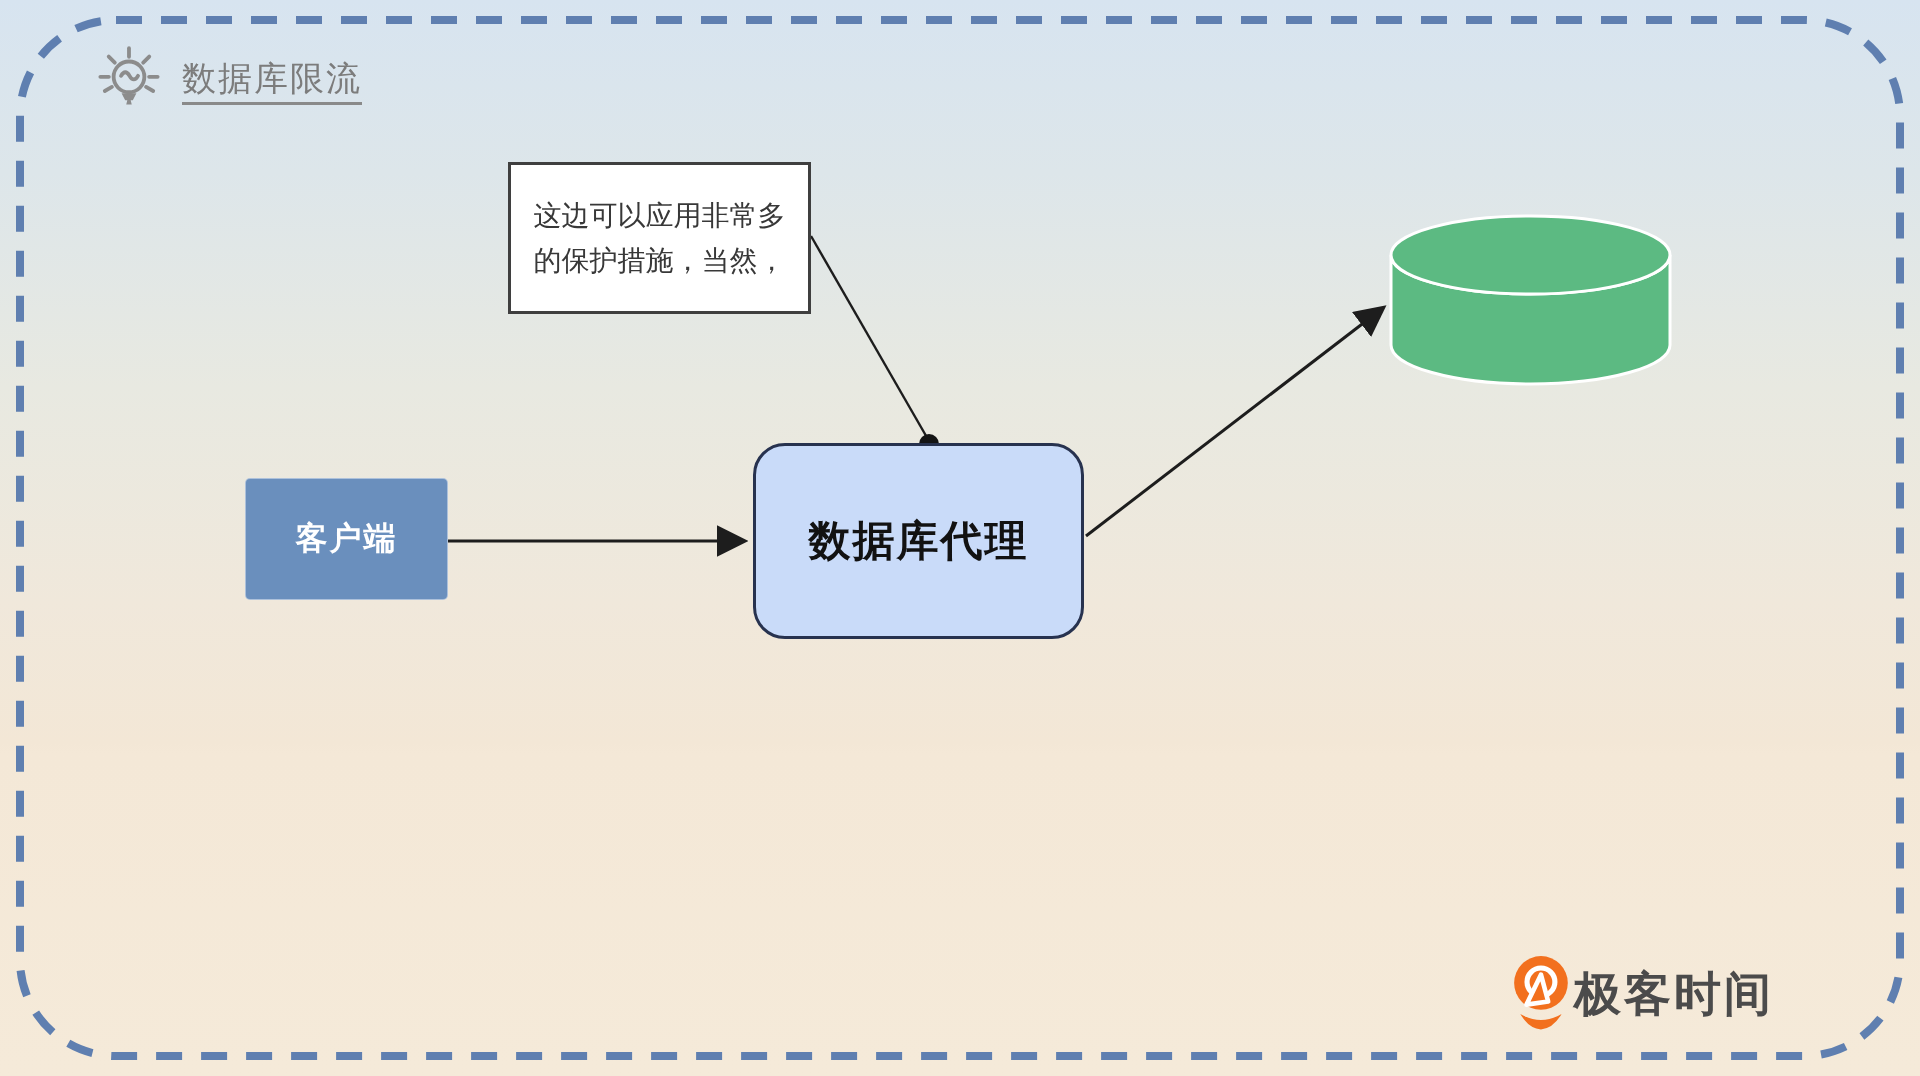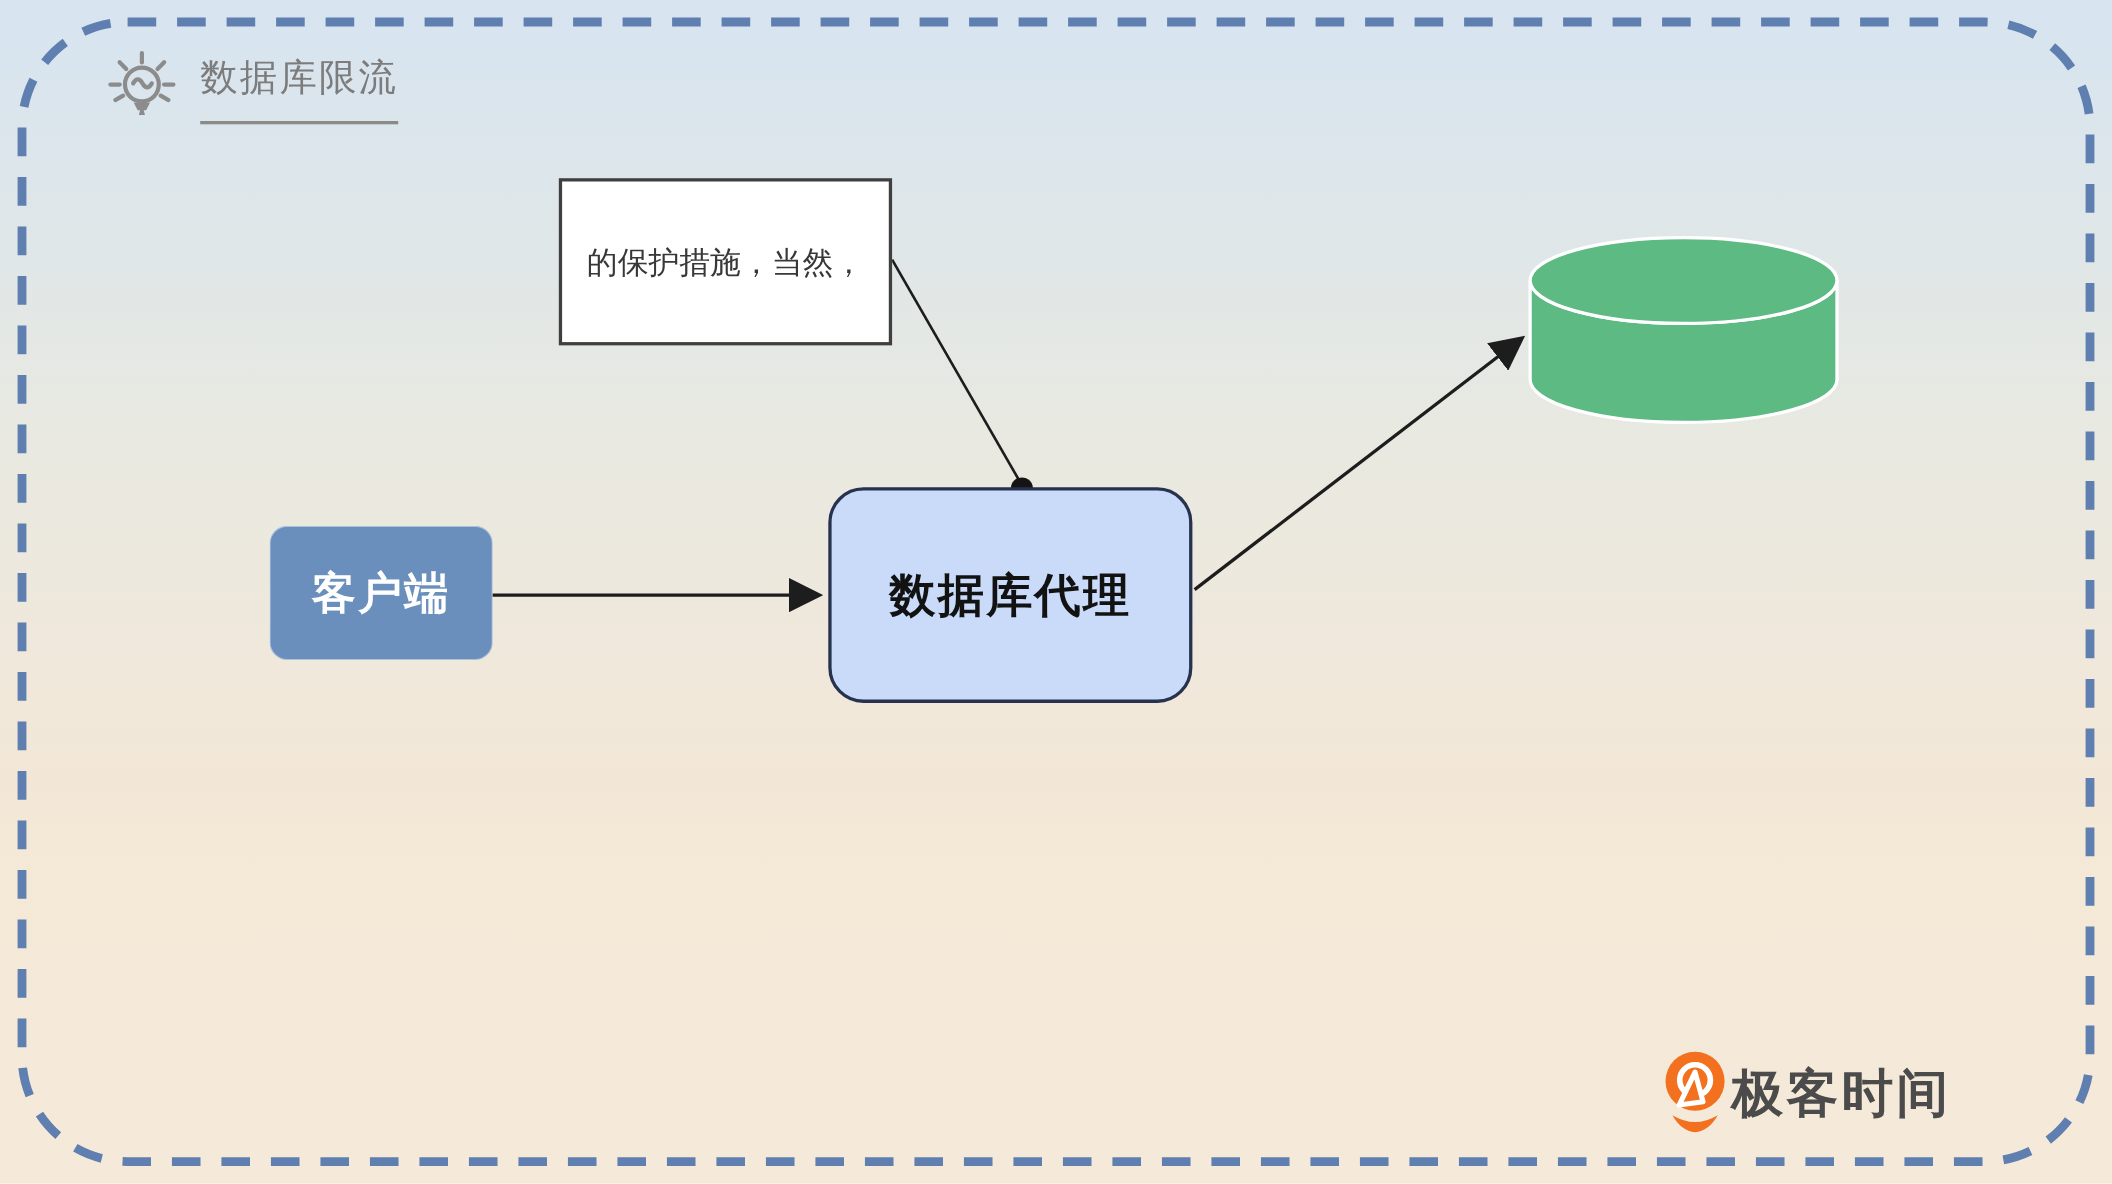--- a/index.html
+++ b/index.html
@@ -11,37 +11,37 @@
     position:relative;width:1920px;height:1076px;
     background:linear-gradient(180deg,#d7e4f0 0%,#dde6ea 16%,#e8e9e1 36%,#f0e8db 56%,#f3e7d6 69%,#f4e8d7 70%,#f5ead9 100%);
   }
   svg.frame,svg.connectors{position:absolute;left:0;top:0;width:1920px;height:1076px;pointer-events:none;}
 
   
   .title-row{position:absolute;left:94px;top:44px;display:flex;align-items:center;gap:18px;}
   .title-row .bulb{width:70px;height:72px;flex:0 0 auto;}
   .title-text{
     font-size:34px;color:#7c7c7c;letter-spacing:2px;
-    padding-bottom:16px;border-bottom:3px solid #8a8a8a;
+    padding-bottom:0;border-bottom:3px solid #8a8a8a;
   }
 
   
   .note{
     position:absolute;left:508px;top:162px;width:303px;height:152px;
     background:#ffffff;border:3px solid #3f3f3f;box-sizing:border-box;
     display:flex;flex-direction:column;justify-content:center;
     text-align:center;color:#383838;font-size:28px;line-height:45px;
   }
 
   
   .node{position:absolute;display:flex;align-items:center;justify-content:center;box-sizing:border-box;}
   .node-client{
     left:245px;top:478px;width:203px;height:122px;
-    background:#6a8fbd;border-radius:16px;border:1px solid rgba(255,255,255,.45);
-    color:#ffffff;font-size:40px;font-weight:600;letter-spacing:2px;
+    background:#6a8fbd;border-radius:5px;border:1px solid rgba(255,255,255,.45);
+    color:#ffffff;font-size:32px;font-weight:600;letter-spacing:2px;
   }
   .node-proxy{
     left:753px;top:443px;width:331px;height:196px;
     background:#c9dbf9;border:3px solid #27324f;border-radius:32px;
     color:#121212;font-size:42px;font-weight:600;letter-spacing:2px;
   }
 
   
   .cylinder{position:absolute;width:283px;height:172px;}
   .cyl-1{left:1389px;top:214px;}
@@ -93,20 +93,21 @@
         <path d="M0,0 L10,5 L0,10 Z" fill="#1d1d1d"></path>
       </marker>
     </defs>
     <line x1="447" y1="541" x2="744" y2="541" stroke="#1d1d1d" stroke-width="3" marker-end="url(#ah)"></line>
     <line x1="1086" y1="536" x2="1383" y2="308" stroke="#1d1d1d" stroke-width="3" marker-end="url(#ah)"></line>
     <line x1="811" y1="236" x2="929" y2="441" stroke="#1d1d1d" stroke-width="2.4"></line>
     <circle cx="929" cy="444" r="10" fill="#141414"></circle>
   </svg>
 
   <div class="note">
+    <div>这边可以应用非常多</div>
     <div>的保护措施，当然，</div>
   </div>
 
   <div class="node node-client">
     <span>客户端</span>
   </div>
 
   <div class="node node-proxy">
     <span>数据库代理</span>
   </div>

